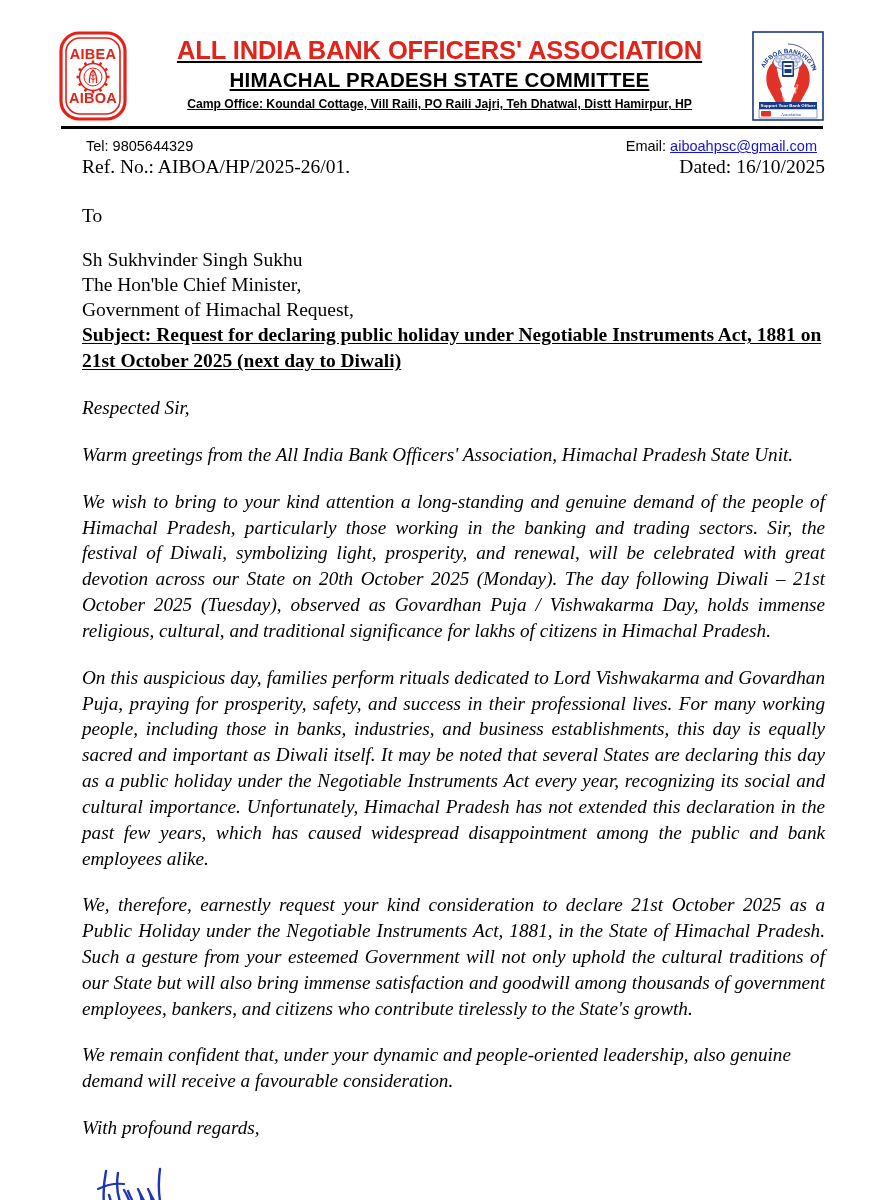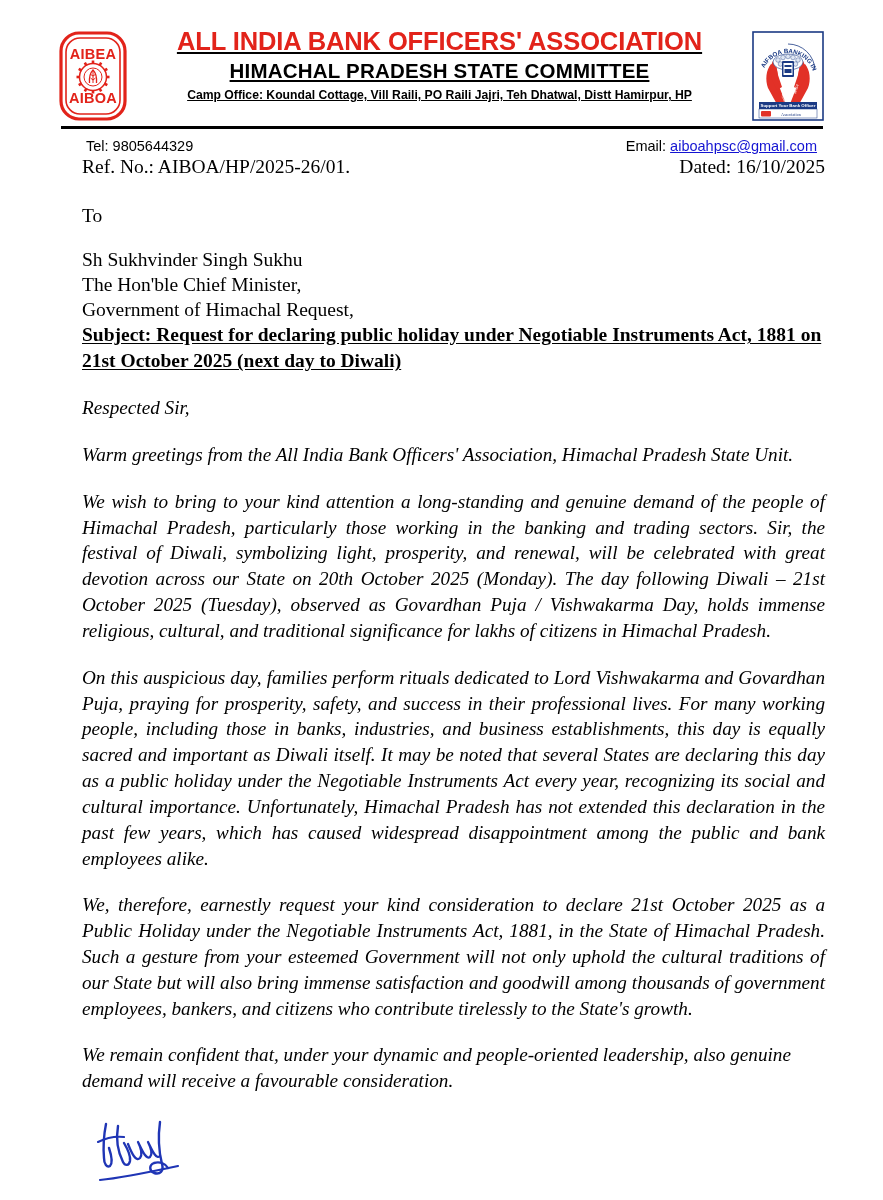--- a/index.html
+++ b/index.html
@@ -26,21 +26,21 @@
 
   
   .letterhead {
     position: relative;
     height: 118px;
     padding: 28px 56px 0 56px;
     box-sizing: border-box;
   }
   .lh-row {
     display: flex;
-    align-items: flex-start;
+    align-items: center;
     justify-content: space-between;
   }
   .logo-left {
     width: 74px;
     flex: 0 0 74px;
     padding-top: 2px;
   }
   .logo-right {
     width: 78px;
     flex: 0 0 78px;
@@ -271,20 +271,21 @@
     <div class="subject">Subject: Request for declaring public holiday under Negotiable Instruments Act, 1881 on 21st October 2025 (next day to Diwali)</div>
 
     <p class="para nojust">Respected Sir,</p>
 
     <p class="para nojust">Warm greetings from the All India Bank Officers' Association, Himachal Pradesh State Unit.</p>
     <p class="para">We wish to bring to your kind attention a long-standing and genuine demand of the people of Himachal Pradesh, particularly those working in the banking and trading sectors. Sir, the festival of Diwali, symbolizing light, prosperity, and renewal, will be celebrated with great devotion across our State on 20th October 2025 (Monday). The day following Diwali – 21st October 2025 (Tuesday), observed as Govardhan Puja / Vishwakarma Day, holds immense religious, cultural, and traditional significance for lakhs of citizens in Himachal Pradesh.</p>
     <p class="para">On this auspicious day, families perform rituals dedicated to Lord Vishwakarma and Govardhan Puja, praying for prosperity, safety, and success in their professional lives. For many working people, including those in banks, industries, and business establishments, this day is equally sacred and important as Diwali itself. It may be noted that several States are declaring this day as a public holiday under the Negotiable Instruments Act every year, recognizing its social and cultural importance. Unfortunately, Himachal Pradesh has not extended this declaration in the past few years, which has caused widespread disappointment among the public and bank employees alike.</p>
     <p class="para">We, therefore, earnestly request your kind consideration to declare 21st October 2025 as a Public Holiday under the Negotiable Instruments Act, 1881, in the State of Himachal Pradesh. Such a gesture from your esteemed Government will not only uphold the cultural traditions of our State but will also bring immense satisfaction and goodwill among thousands of government employees, bankers, and citizens who contribute tirelessly to the State's growth.</p>
     <p class="para nojust">We remain confident that, under your dynamic and people-oriented leadership, also genuine demand will receive a favourable consideration.</p>
 
+    <p class="para nojust">With profound regards,</p>
 
     <div class="sign-block">
       <div class="signature">
         <svg width="120" height="82" viewBox="0 0 120 82" aria-hidden="true">
           <g fill="none" stroke="#1f35b5" stroke-linecap="round" stroke-linejoin="round">
             <path d="M 18 12 C 16 22 15 34 16 46 C 16 52 19 56 22 54 C 25 51 23 42 21 36" stroke-width="2.4"></path>
             <path d="M 10 30 C 18 26 28 24 36 25" stroke-width="2.1"></path>
             <path d="M 30 14 C 28 26 30 40 35 50 C 37 54 41 54 42 49 C 43 43 39 36 36 31" stroke-width="2.4"></path>
             <path d="M 40 32 C 44 42 48 50 52 46 C 55 42 52 34 50 30 C 54 38 58 48 62 45
                      C 65 42 62 34 60 30 C 64 38 68 48 72 44" stroke-width="2.3"></path>

